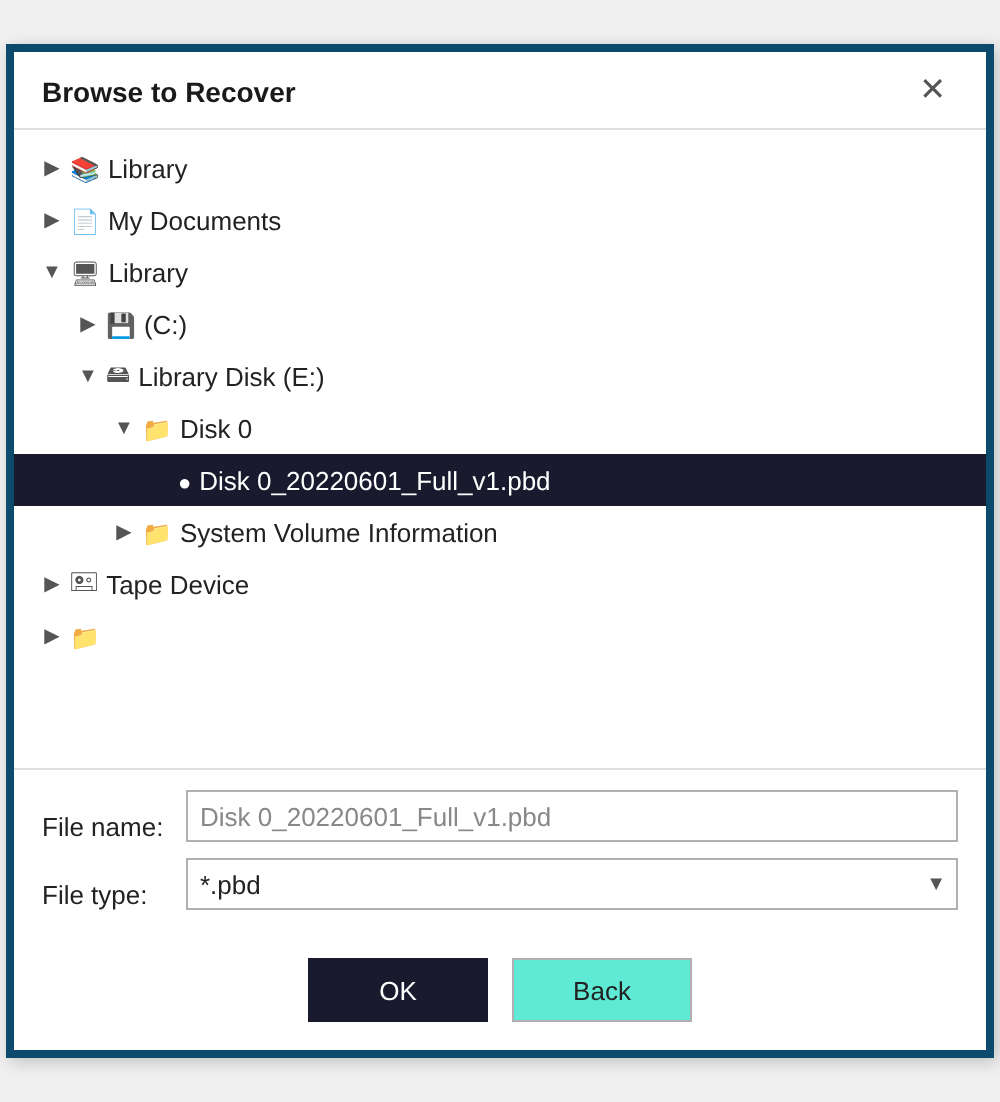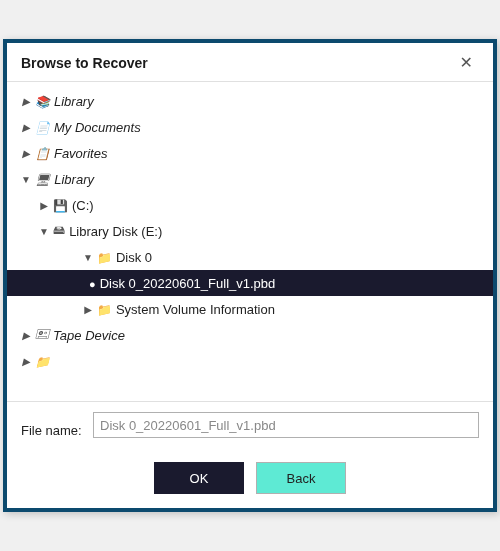--- a/index.html
+++ b/index.html
@@ -80,23 +80,23 @@
     .expander.empty { visibility: hidden; }
     .item-icon {
       margin-right: 4px;
       font-size: 13px;
       color: #555;
       flex-shrink: 0;
     }
     .item-label {
       font-size: 13px;
     }
-    .indent-1 { padding-left: 10px; font-style: italic; }
+    .indent-1 { padding-left: 10px; }
     .indent-2 { padding-left: 28px; }
-    .indent-3 { padding-left: 72px; }
+    .indent-3 { padding-left: 46px; }
     .indent-4 { padding-left: 64px; }
 
     .form-area {
       padding: 10px 14px 6px 14px;
     }
     .form-row {
       display: flex;
       align-items: flex-end;
       margin-bottom: 8px;
     }
@@ -199,25 +199,20 @@
       <span class="item-icon icon-library"></span>
       <span class="item-label">Library</span>
     </div>
 
     <div class="tree-item indent-1">
       <span class="expander collapsed"></span>
       <span class="item-icon icon-docs"></span>
       <span class="item-label">My Documents</span>
     </div>
 
-    <div class="tree-item indent-1">
-      <span class="expander collapsed"></span>
-      <span class="item-icon icon-fav"></span>
-      <span class="item-label">Favorites</span>
-    </div>
 
     <div class="tree-item indent-1">
       <span class="expander expanded"></span>
       <span class="item-icon icon-computer"></span>
       <span class="item-label">Library</span>
     </div>
 
     <div class="tree-item indent-2">
       <span class="expander collapsed"></span>
       <span class="item-icon icon-disk"></span>
@@ -259,19 +254,28 @@
       <span class="item-icon icon-folder"></span>
       <span class="item-label"></span>
     </div>
   </div>
 
   <div class="form-area">
     <div class="form-row">
       <span class="form-label">File name:</span>
       <input class="form-input" type="text" readonly="" value="Disk 0_20220601_Full_v1.pbd" style="">
     </div>
+    <div class="form-row">
+      <span class="form-label">File type:</span>
+      <div class="form-select-wrapper">
+        <select class="form-select">
+          <option>*.pbd</option>
+        </select>
+        <span class="select-arrow">▼</span>
+      </div>
+    </div>
   </div>
 
   <div class="btn-area">
     <button class="btn btn-ok">OK</button>
     <button class="btn btn-back">Back</button>
   </div>
 </div>
 
 </body></html>

